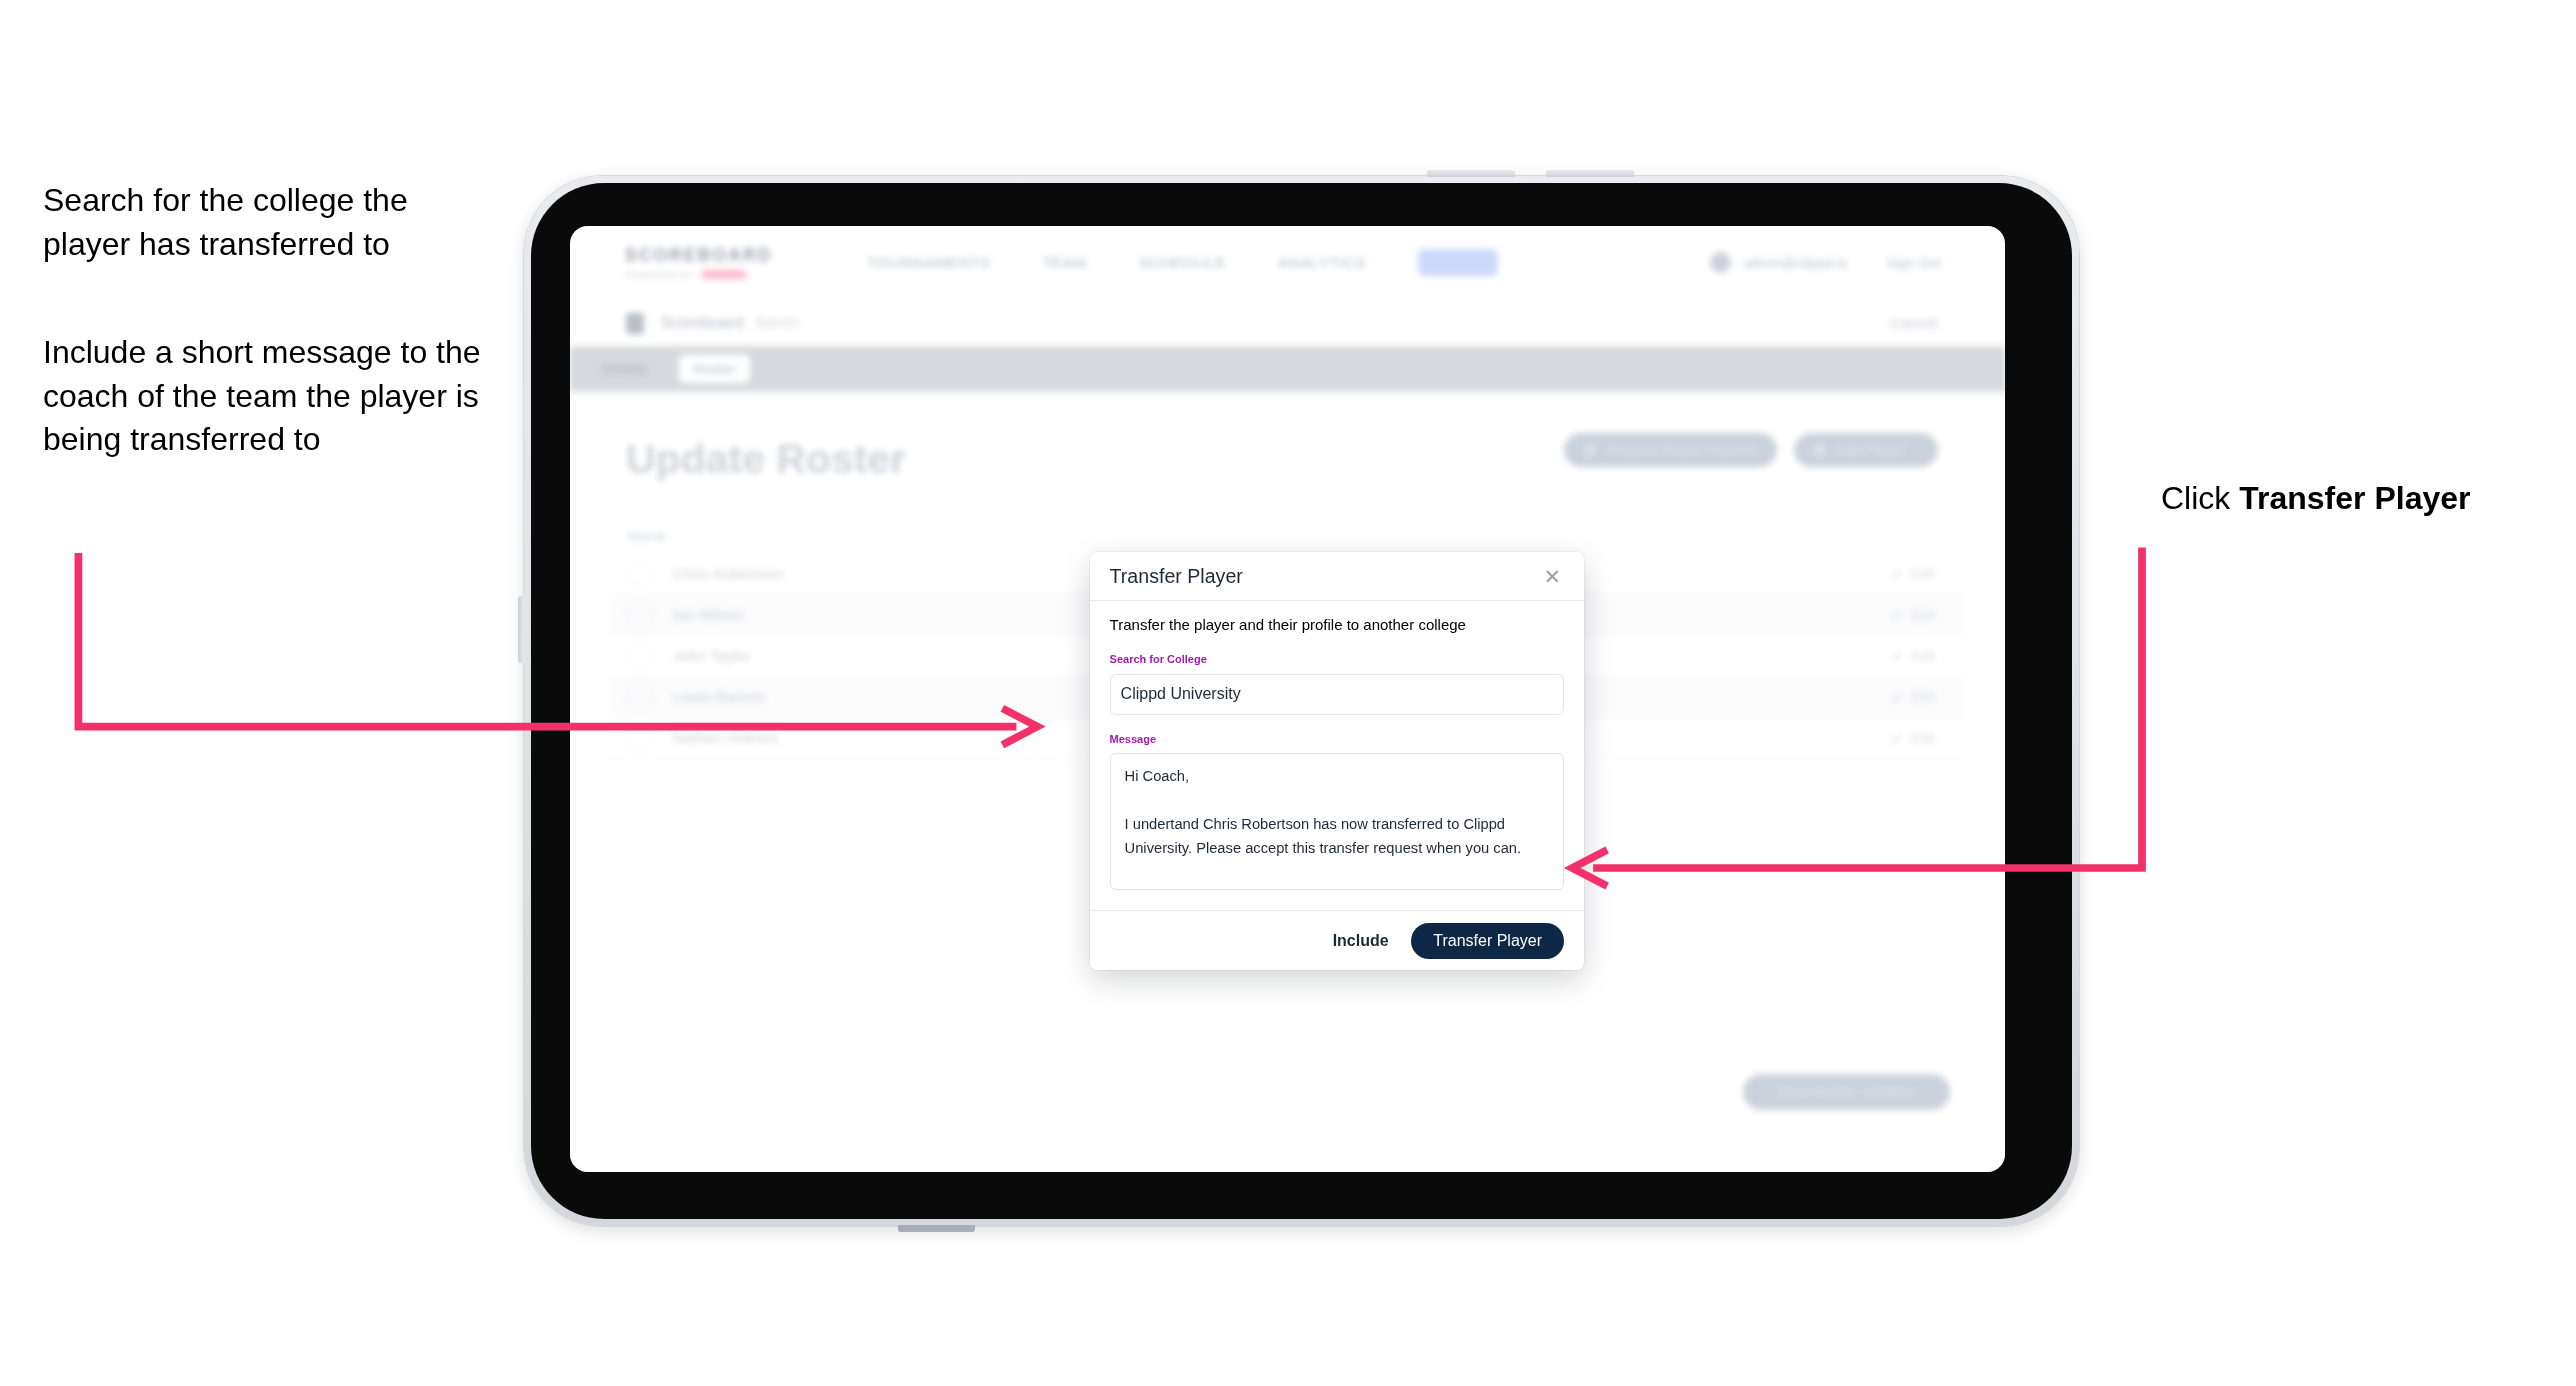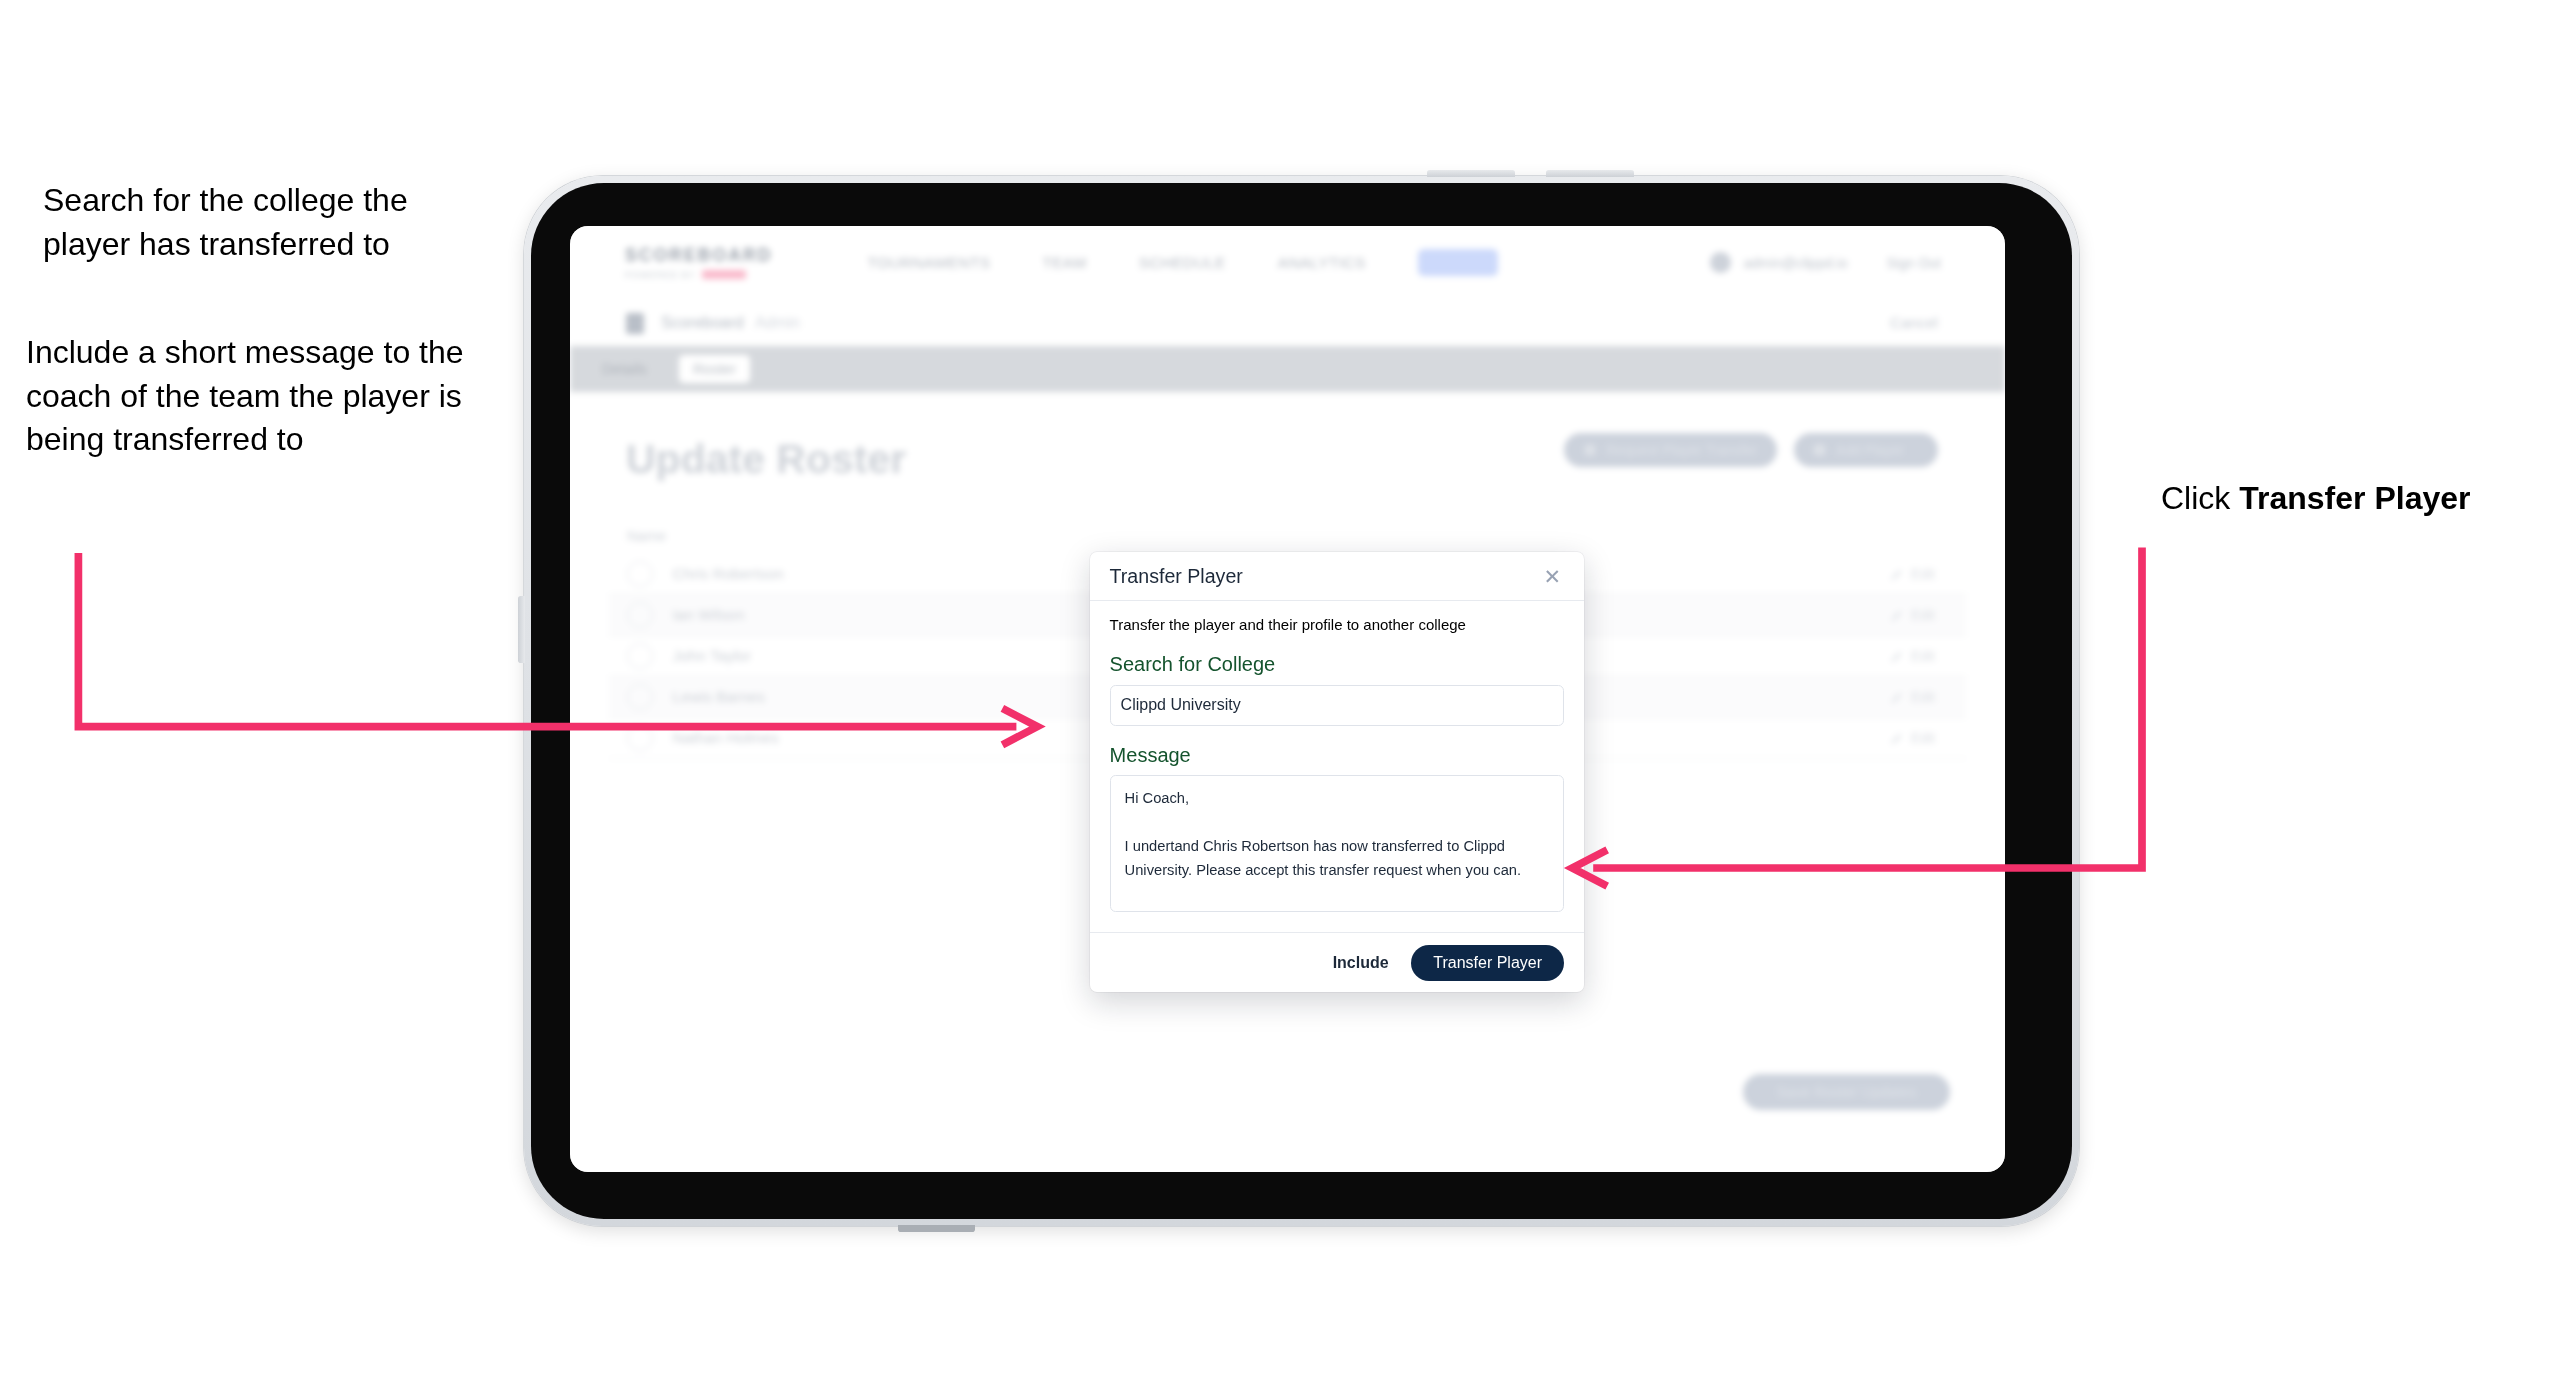--- a/index.html
+++ b/index.html
@@ -16,21 +16,21 @@
   
   .annot{
     position:absolute;
     color:#000000;
     font-size:32px;
     line-height:1.36;
     font-family:Liberation Sans, sans-serif;
     white-space:pre-line;
   }
   #annot-left-1{left:43px;top:179px;width:448px;}
-  #annot-left-2{left:26px;top:331px;width:448px;}
+  #annot-left-2{left:43px;top:331px;width:448px;}
   #annot-right{left:2128px;top:477px;width:420px;font-size:32px;margin-left:33px;}
   #annot-right b{font-weight:bold;}
 
   
   .arrows{position:absolute;left:0;top:0;width:2576px;height:1386px;pointer-events:none;}
 
   
   .device{
     position:absolute;
     left:524px;top:176px;
@@ -155,21 +155,21 @@
     height:48px;display:flex;align-items:center;
     border-bottom:0.7px solid #e7eaef;padding:0 19.6px;
   }
   .modal-title{font-size:19.6px;color:#1d2939;font-weight:normal;}
   .modal-close{
     margin-left:auto;width:24px;height:24px;display:flex;align-items:center;justify-content:center;
     color:#98a2b3;font-size:21px;line-height:1;cursor:pointer;
   }
   .modal-body{padding:15.4px 19.6px 18px 19.6px;}
   .modal-desc{font-size:15px;color:#000000;margin:0 0 20px 0;}
-  .field-label{font-size:20px;color:#14532d;font-weight:normal;margin:0 0 8.4px 0;}
+  .field-label{font-size:11px;color:#a21caf;font-weight:bold;margin:0 0 8.4px 0;}
   .text-input{
     width:100%;box-sizing:border-box;height:41px;border:0.7px solid #dfe3ea;border-radius:5.6px;
     padding:0 10px;font-size:16px;color:#1d2939;background:#fff;
     font-family:"Liberation Sans", sans-serif;
   }
   .spacer{height:18px;}
   .text-area{
     width:100%;box-sizing:border-box;height:137px;border:0.7px solid #dfe3ea;border-radius:5.6px;
     padding:11.2px 14px;font-size:14.7px;line-height:1.62;color:#1d2939;background:#fff;resize:none;
     font-family:"Liberation Sans", sans-serif;

